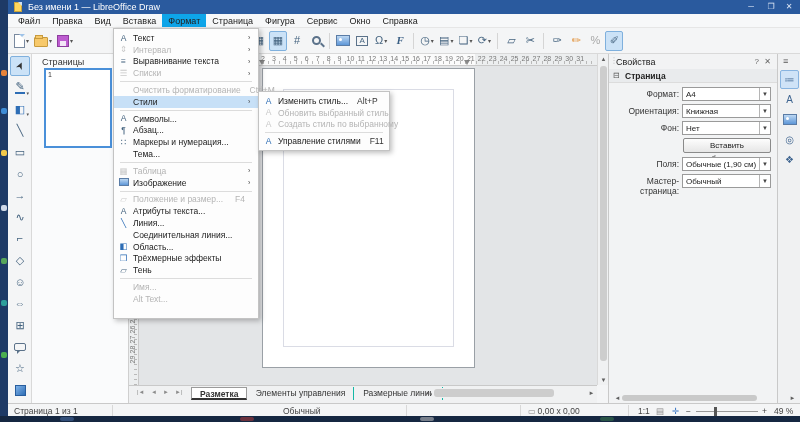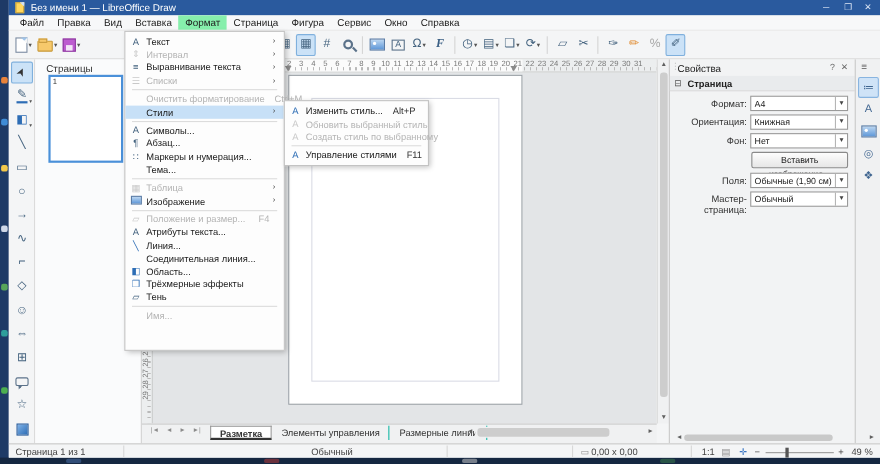--- a/index.html
+++ b/index.html
@@ -18,21 +18,21 @@
   
   #titlebar{position:absolute;left:0;top:0;width:792px;height:14px;background:#2a5a9e;color:#fff;}
   #doc-icon{position:absolute;left:6px;top:2px;width:8px;height:10px;background:#ffd75e;border:1px solid #caa53d;}
   #doc-icon::after{content:"";position:absolute;right:-1px;top:-1px;border:2px solid;border-color:#cfe0f5 #cfe0f5 transparent transparent;}
   #title-text{position:absolute;left:20px;top:2px;font-size:9px;white-space:nowrap;}
   .win-ctl{position:absolute;top:1px;width:18px;height:12px;font-size:8px;line-height:12px;text-align:center;color:#dce6f5;}
 
   
   #menubar{position:absolute;left:0;top:14px;width:792px;height:14px;background:#f7f8f9;display:flex;align-items:stretch;padding-left:4px;border-bottom:1px solid #e6e6e6;}
   .mb-item{font-size:9px;line-height:14px;padding:0 6px;color:#222;white-space:nowrap;}
-  .mb-item.active{background:#86efac;}
+  .mb-item.active{background:#0ea5e9;}
 
   
   #toolbar{position:absolute;left:0;top:28px;width:792px;height:26px;background:#f4f5f6;border-bottom:1px solid #d9d9d9;display:flex;align-items:center;padding-left:4px;gap:1px;}
   .tb-btn{height:20px;min-width:18px;display:flex;align-items:center;justify-content:center;border:1px solid transparent;border-radius:2px;padding:0 1px;}
   .tb-btn.active{background:#cbe2f7;border-color:#7fb0dd;}
   .tb-btn.disabled .tb-glyph{color:#b5b5b5;}
   .tb-glyph{font-size:11px;color:#44637f;line-height:1;}
   .tb-glyph.boxed{border:1px solid #5b728a;font-size:8px;padding:0 2px;color:#44637f;}
   .tb-glyph.fontwork{font-family:"Liberation Serif",serif;font-style:italic;font-weight:bold;color:#3a5f84;}
   .tb-glyph.orange{color:#e08a2d;}
@@ -601,20 +601,25 @@
         <span class="mi-icon">▱</span>
         <span class="mi-label">Тень</span>
         <span class="mi-arrow"></span>
       </div>
       <div class="menu-sep"></div>
       <div class="menu-item disabled">
         <span class="mi-icon"></span>
         <span class="mi-label">Имя...</span>
         <span class="mi-arrow"></span>
       </div>
+      <div class="menu-item disabled">
+        <span class="mi-icon"></span>
+        <span class="mi-label">Alt Text...</span>
+        <span class="mi-arrow"></span>
+      </div>
     </div>
   <div id="styles-submenu" class="popup">
       <div class="menu-item">
         <span class="mi-icon blue">A</span>
         <span class="mi-label">Изменить стиль...</span>
         <span class="mi-shortcut">Alt+P</span>
         <span class="mi-arrow"></span>
       </div>
       <div class="menu-item disabled">
         <span class="mi-icon">A</span>

